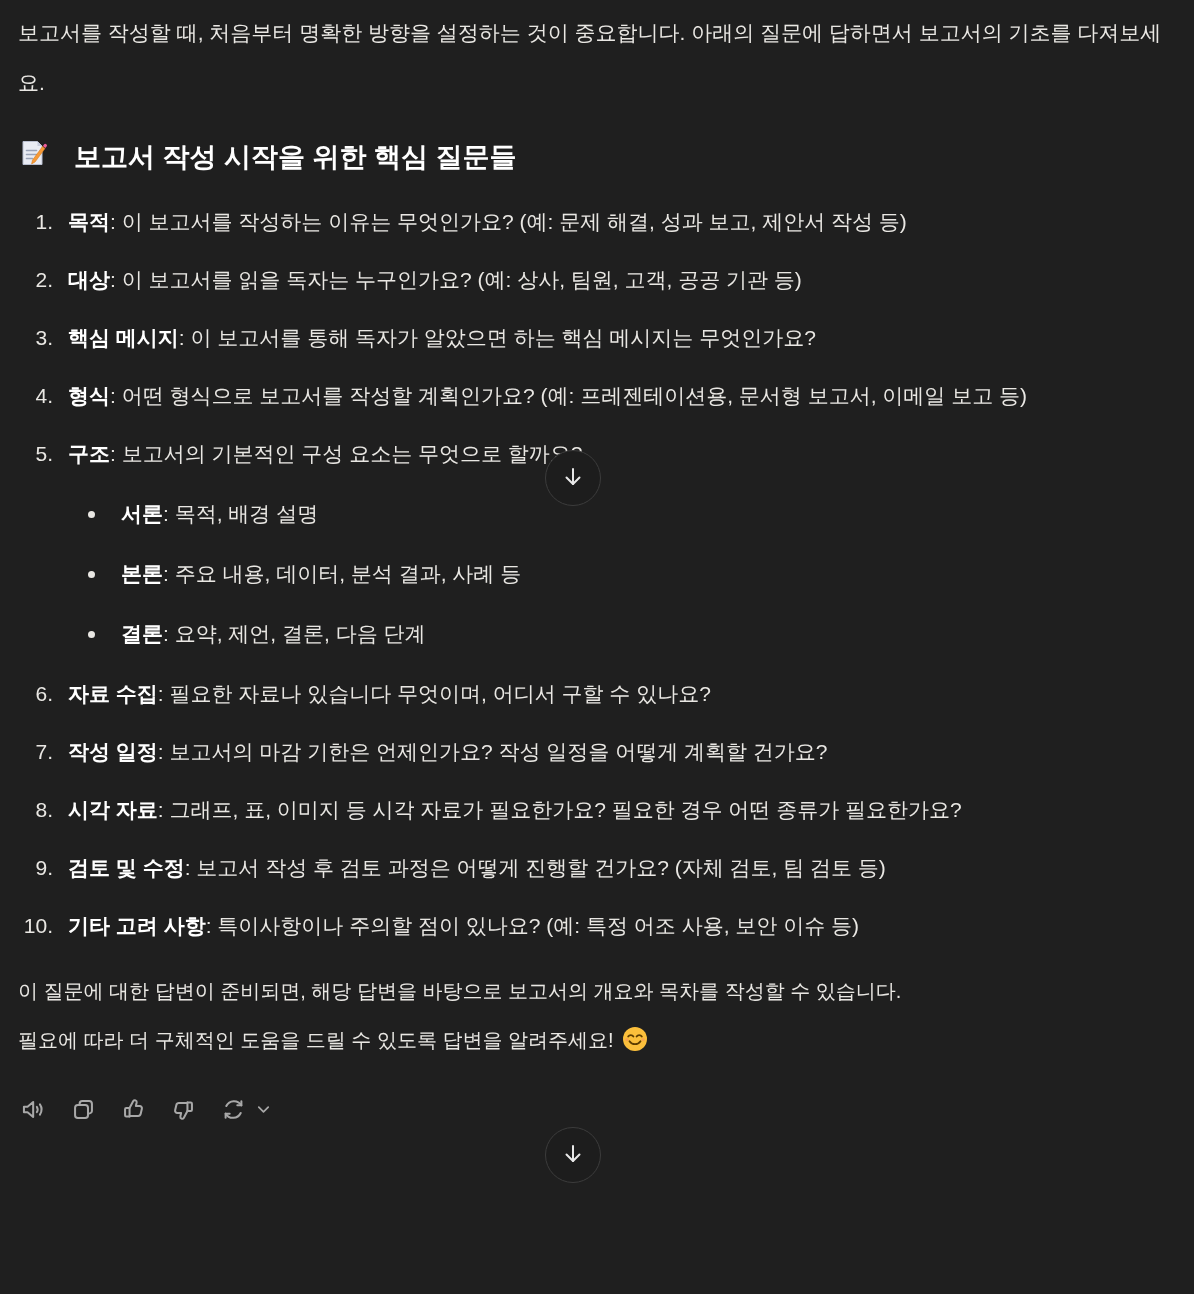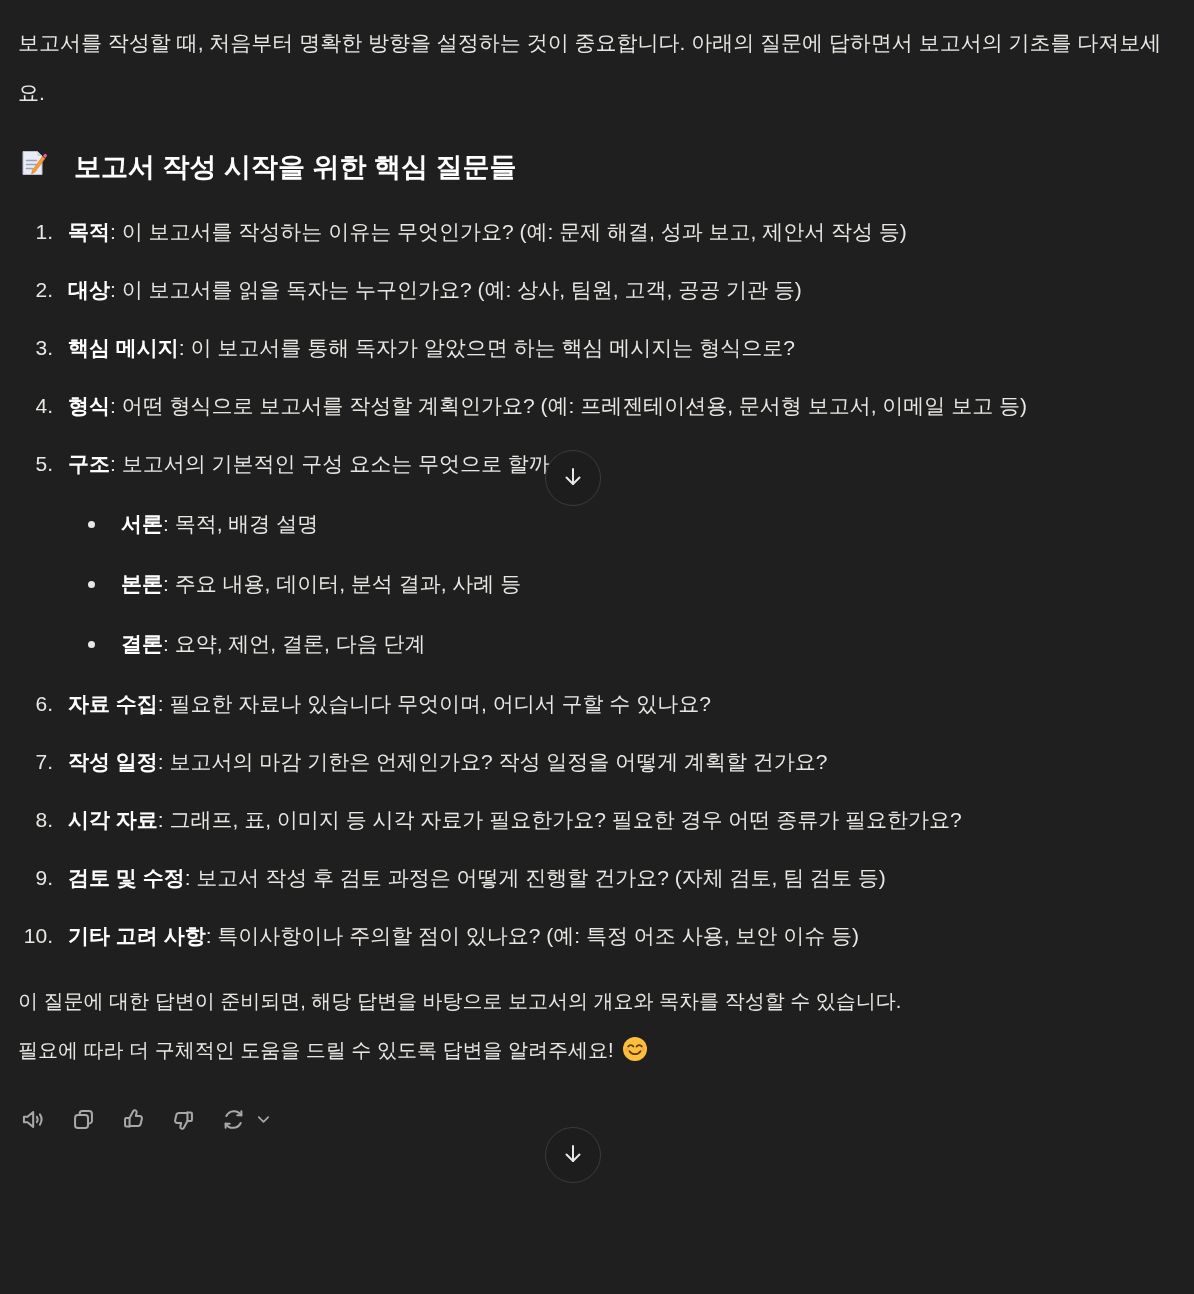--- a/index.html
+++ b/index.html
@@ -4,21 +4,21 @@
 <style>
   html, body { margin: 0; padding: 0; }
   body {
     width: 1194px; height: 1294px;
     background: #1f1f1f;
     color: #e9e7e3;
     font-family: "Liberation Sans", sans-serif;
     position: relative;
     overflow: hidden;
   }
-  .message { padding: 14px 14px 0 18px; }
+  .message { padding: 4px 14px 0 18px; }
 
   .intro {
     font-size: 21px;
     line-height: 50px;
     margin: 4px 0 0 0;
   }
 
   .heading {
     display: flex;
     align-items: center;
@@ -119,21 +119,21 @@
       <span class="qtext"><span class="lbl">목적</span><span>: 이 보고서를 작성하는 이유는 무엇인가요? (예: 문제 해결, 성과 보고, 제안서 작성 등)</span></span>
     </div>
 
     <div class="qrow">
       <span class="qnum">2.</span>
       <span class="qtext"><span class="lbl">대상</span><span>: 이 보고서를 읽을 독자는 누구인가요? (예: 상사, 팀원, 고객, 공공 기관 등)</span></span>
     </div>
 
     <div class="qrow">
       <span class="qnum">3.</span>
-      <span class="qtext"><span class="lbl">핵심 메시지</span><span>: 이 보고서를 통해 독자가 알았으면 하는 핵심 메시지는 형식으로?</span></span>
+      <span class="qtext"><span class="lbl">핵심 메시지</span><span>: 이 보고서를 통해 독자가 알았으면 하는 핵심 메시지는 무엇인가요?</span></span>
     </div>
 
     <div class="qrow">
       <span class="qnum">4.</span>
       <span class="qtext"><span class="lbl">형식</span><span>: 어떤 형식으로 보고서를 작성할 계획인가요? (예: 프레젠테이션용, 문서형 보고서, 이메일 보고 등)</span></span>
     </div>
 
     <div class="qrow">
       <span class="qnum">5.</span>
       <span class="qtext"><span class="lbl">구조</span><span>: 보고서의 기본적인 구성 요소는 무엇으로 할까요?</span></span>

